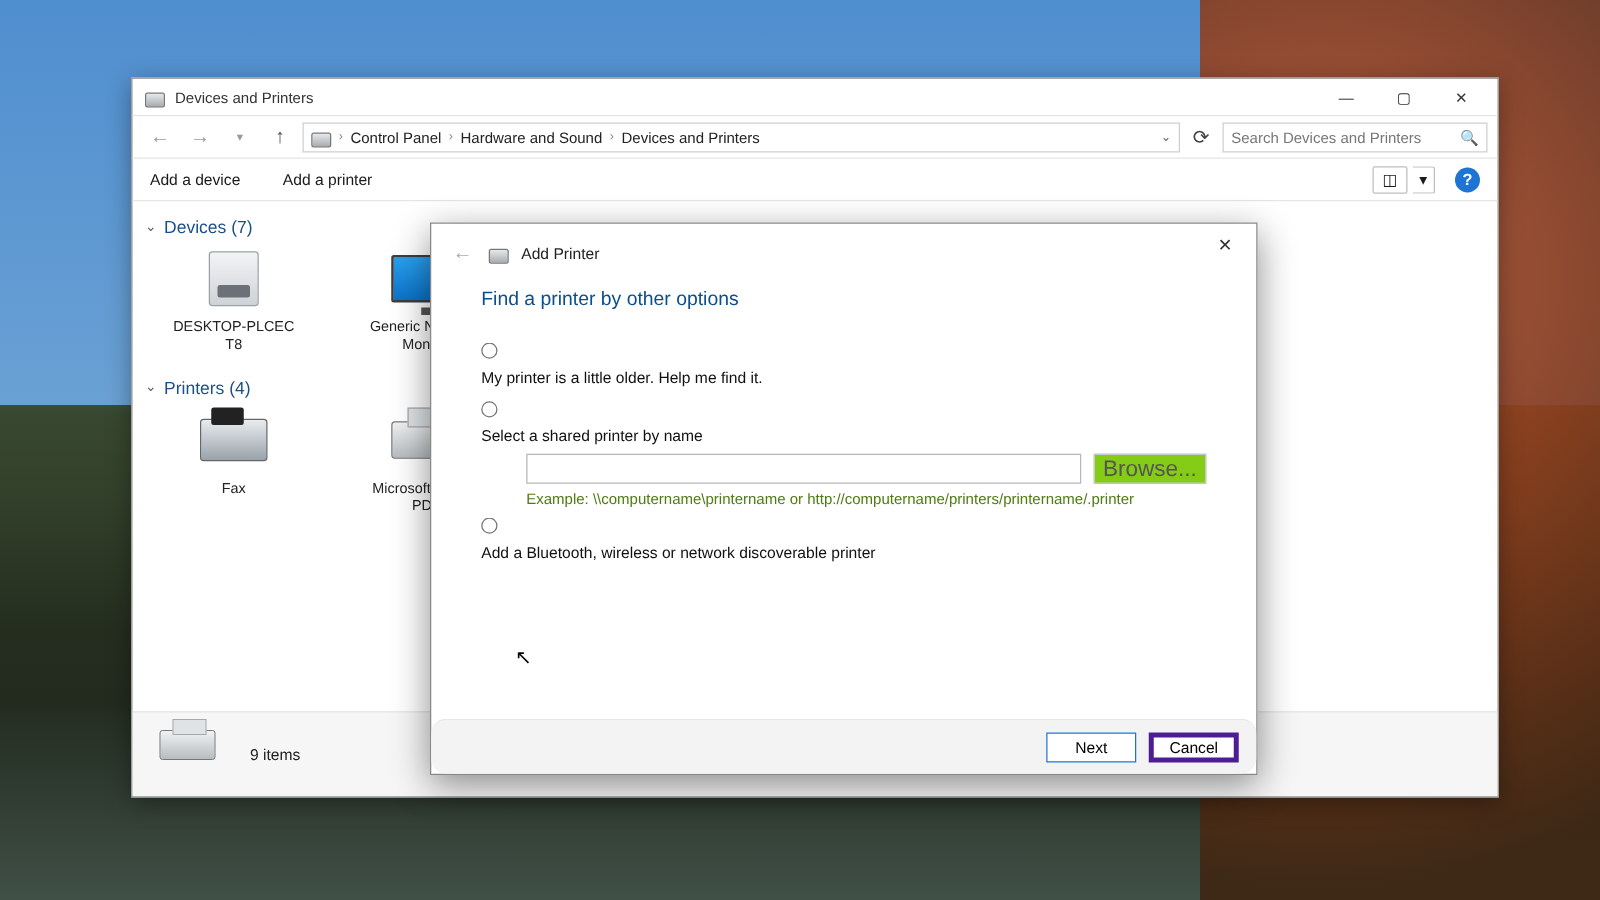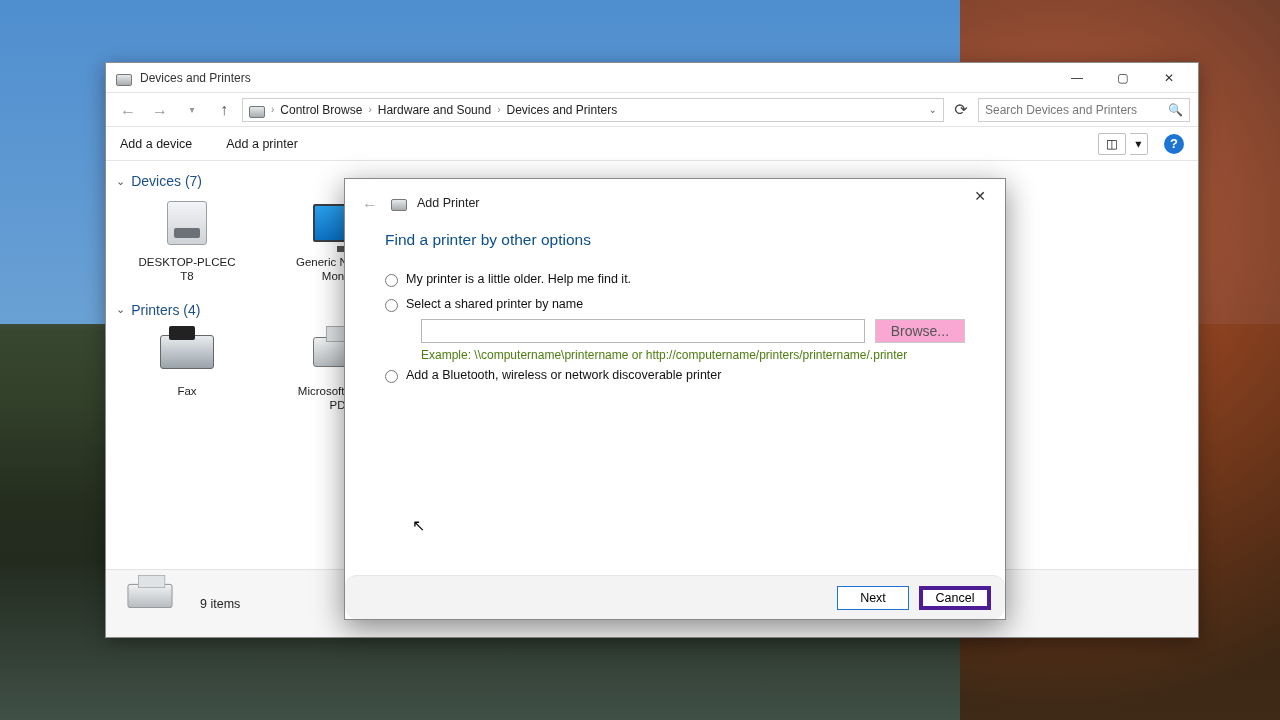--- a/index.html
+++ b/index.html
@@ -70,25 +70,25 @@
 .dlg {
   position:absolute; left:344px; top:178px; width:662px; height:442px;
   background:#fff; border:1px solid #888; box-shadow: 0 8px 28px rgba(0,0,0,.45);
   display:flex; flex-direction:column;
 }
 .dlg-head{ height:48px; display:flex; align-items:center; padding:0 14px; gap:10px; font-size:12.5px; color:#222; position:relative;}
 .dlg-head .back{ color:#aaa; font-size:16px; width:22px; text-align:center;}
 .dlg-head .close{ position:absolute; top:4px; right:6px; width:38px; height:26px; display:flex; align-items:center; justify-content:center; font-size:14px; color:#333;}
 .dlg-title{ font-size:15.5px; color:#0b4f8c; padding:4px 40px 10px;}
 .dlg-body{ flex:1; padding:8px 40px 0;}
-.opt{ display:flex; align-items:flex-start; gap:8px; font-size:12.5px; color:#111; padding:5px 0;}
+.opt{ display:flex; align-items:flex-start; gap:8px; font-size:12.5px; color:#111; padding:5px 0;flex-direction:column;}
 .opt input[type=radio]{ margin-top:2px; }
 .subblock{ margin:2px 0 4px 36px; display:flex; gap:10px; align-items:flex-start;}
 .subblock input[type=text]{ width:452px; height:24px; border:1px solid #b7b7b7; padding:0 6px; font-size:12px;}
-.subblock button{ width:92px; height:24px; font-size:14px; color:#555; background:#f9a8d4; border:1px solid #c9c9c9;}
+.subblock button{ width:92px; height:24px; font-size:18px; color:#555; background:#84cc16; border:1px solid #c9c9c9;}
 .example{ margin-left:36px; font-size:12px; color:#4d7c0f; line-height:1.35;}
 .dlg-foot{ height:44px; border-top:1px solid #e6e6e6; background:#f3f3f3; display:flex; align-items:center; justify-content:flex-end; padding:0 14px; gap:10px;border-radius:12px;}
 .dlg-foot button{ width:72px; height:24px; font-size:12.5px; background:#fff; border:4px solid #4c1d95;}
 .dlg-foot button.primary{ border:1.5px solid #1e74d2;}
 
 .cursor{ position:absolute; left:412px; top:516px; font-size:16px; color:#000; pointer-events:none;}
 .prn-mini{width:16px;height:12px;background:linear-gradient(#e6e9ea,#a8adb1);border:1px solid #777;border-radius:2px;display:inline-block;position:relative;top:2px;}
 
 </style>
 </head>
@@ -111,21 +111,21 @@
 
   <div class="addrbar">
     <div class="navarrow">←</div>
     <div class="navarrow">→</div>
     <div class="navarrow" style="font-size:10px">▾</div>
     <div class="navarrow up">↑</div>
 
     <div class="addrbox">
       <span class="prn-mini"></span>
       <span class="chev">›</span>
-      <span>Control Browse</span>
+      <span>Control Panel</span>
       <span class="chev">›</span>
       <span>Hardware and Sound</span>
       <span class="chev">›</span>
       <span>Devices and Printers</span>
       <span class="dd">⌄</span>
     </div>
     <div class="refresh">⟳</div>
 
     <div class="searchbox">
       <span textcontent="Search Devices and Printers">Search Devices and Printers</span>

